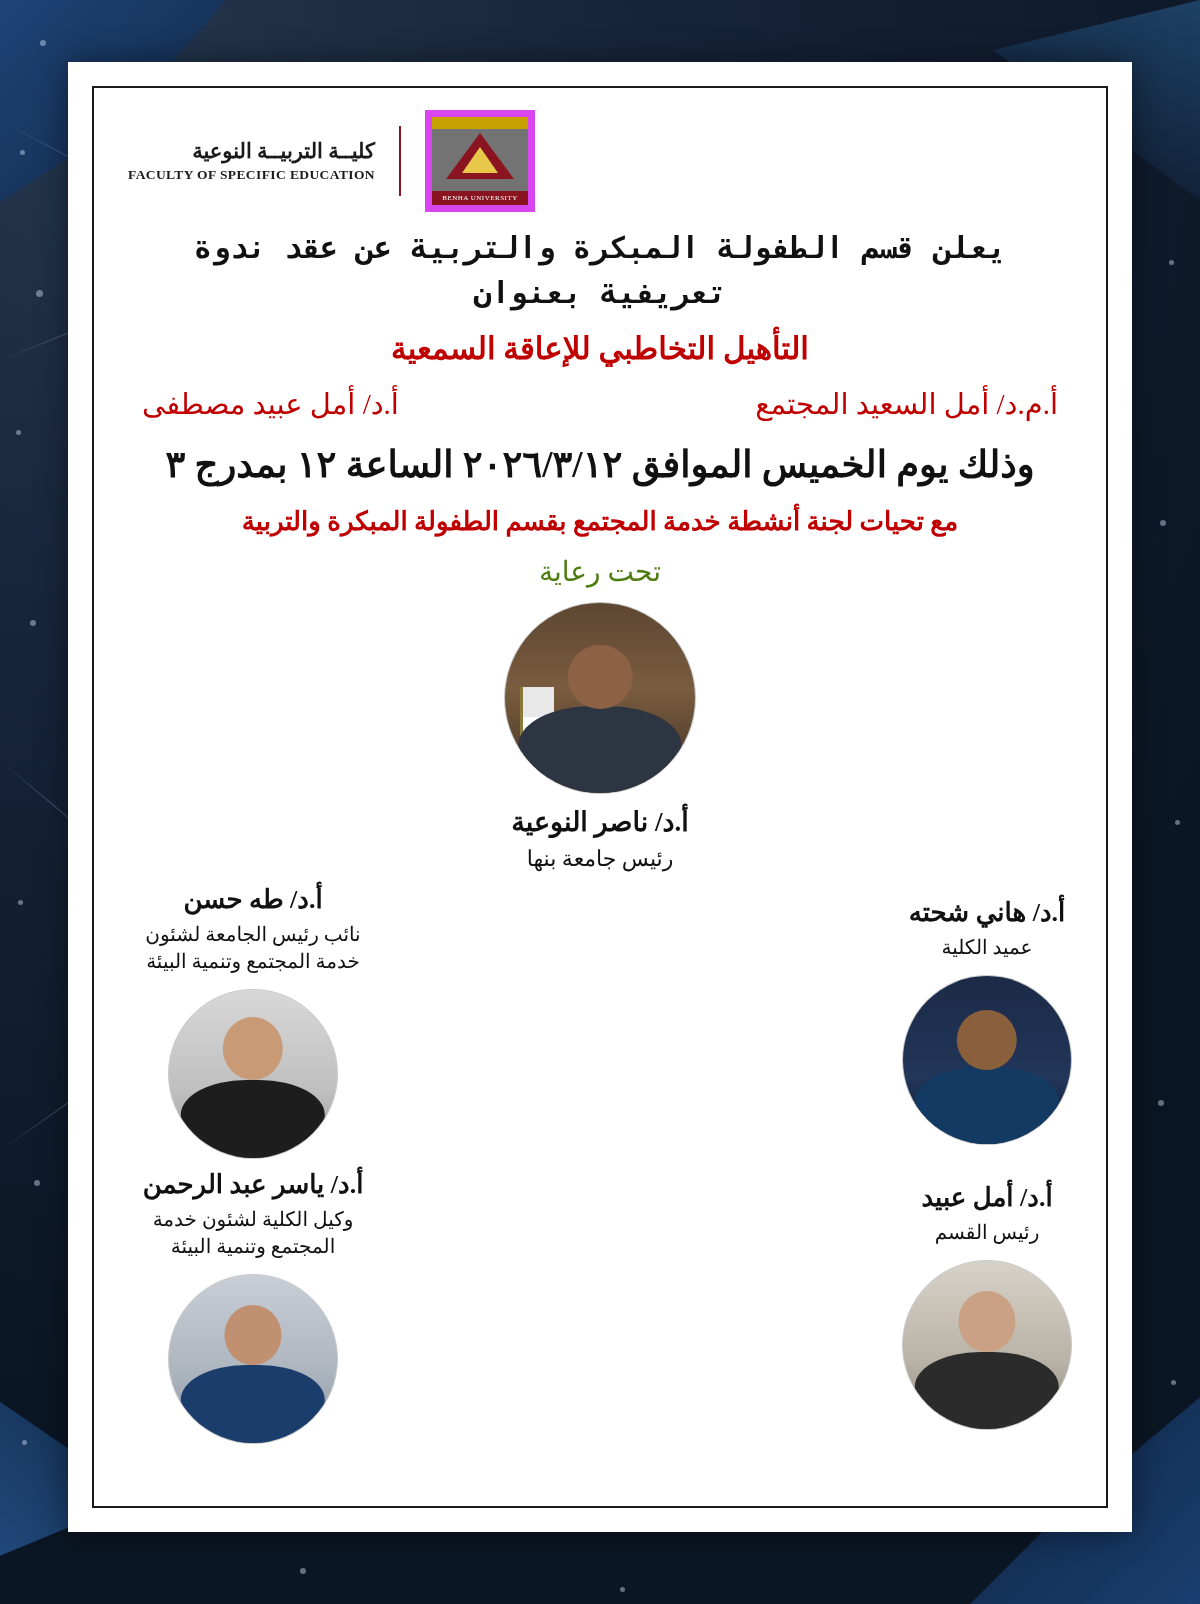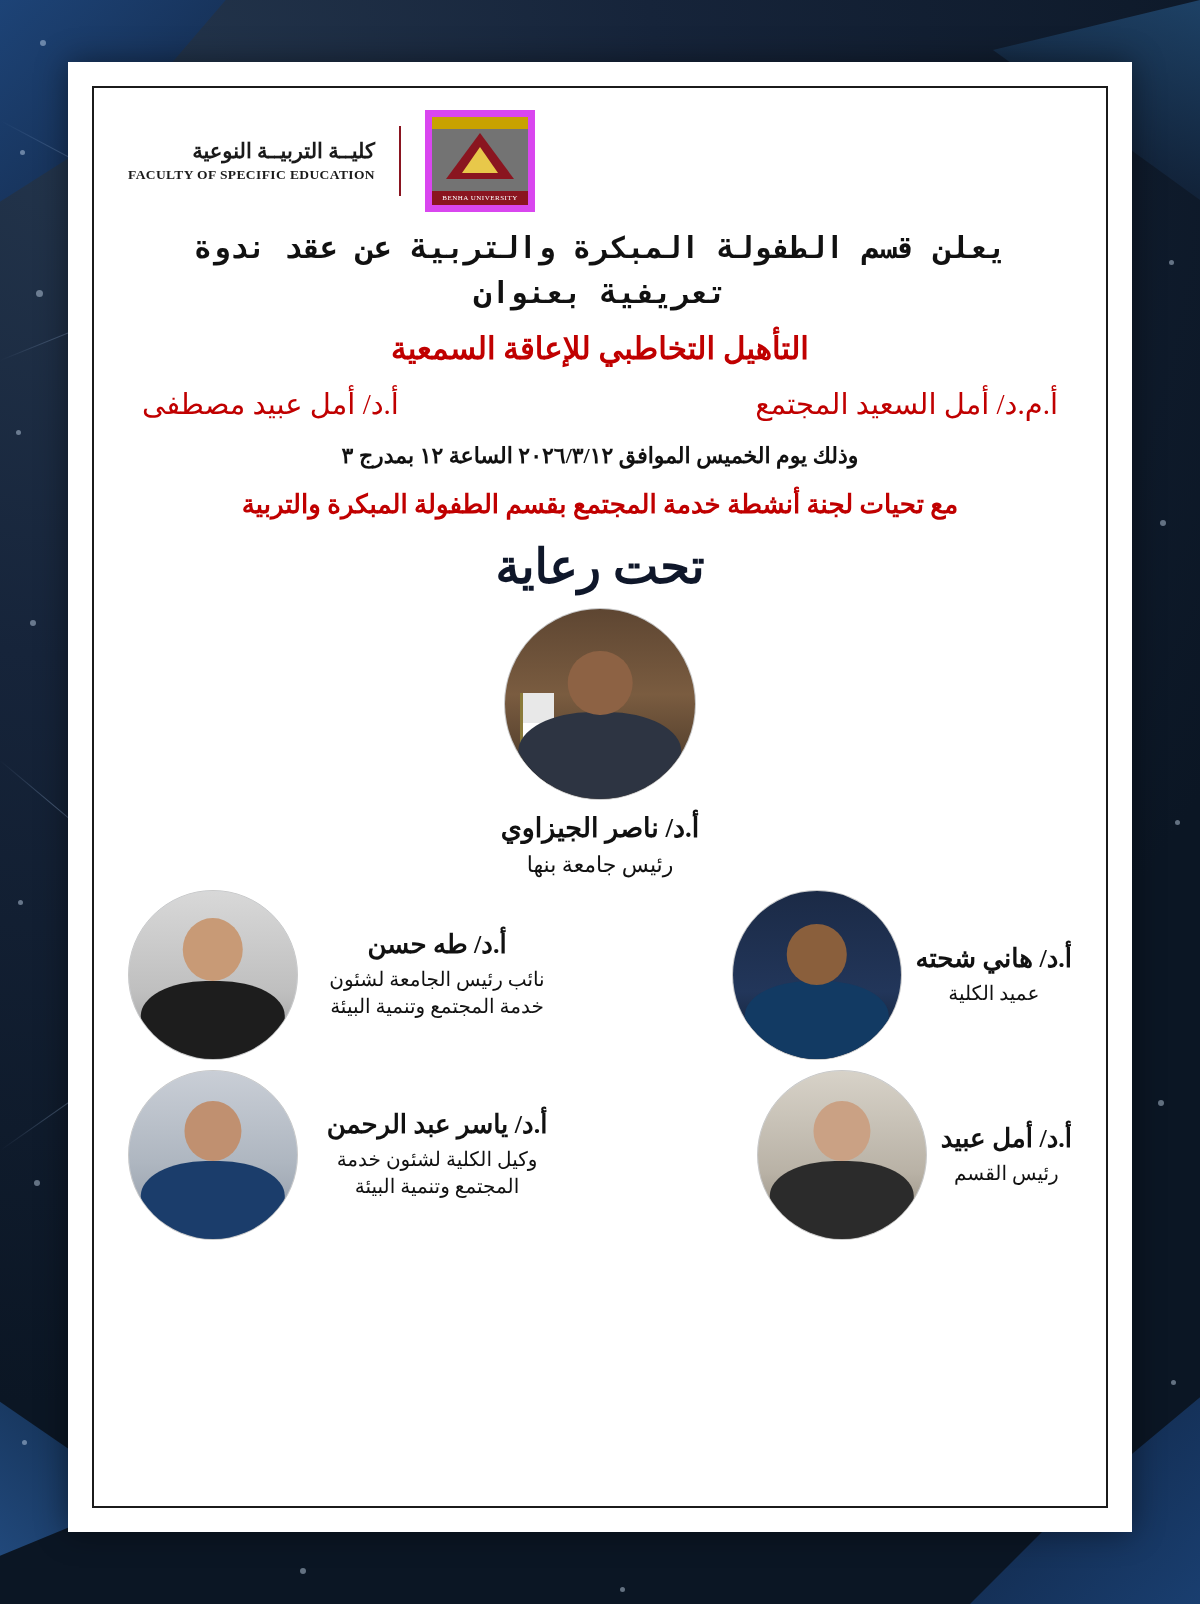--- a/index.html
+++ b/index.html
@@ -189,35 +189,35 @@
     align-items: baseline;
     margin-top: 20px;
     padding: 0 14px;
   }
   .speaker {
     font-size: 29px;
     font-weight: normal;
     color: #c00000;
   }
   .line5 {
-    font-size: 22px;
+    font-size: 37px;
     font-weight: bold;
     color: #111;
     margin-top: 22px;
   }
   .line6 {
     font-size: 26px;
     font-weight: bold;
     color: #c00000;
     margin-top: 20px;
   }
   .patronage {
-    font-size: 48px;
-    font-weight: bold;
-    color: #0f172a;
+    font-size: 28px;
+    font-weight: normal;
+    color: #4d7c0f;
     margin-top: 18px;
   }
 
   
   .avatar {
     border-radius: 50%;
     overflow: hidden;
     position: relative;
     border: 1px solid #c9c9c9;
     background: #cfd6de;
@@ -265,21 +265,21 @@
   .row {
     display: flex;
     flex-direction: row;
     align-items: center;
     justify-content: space-between;
     margin-top: 10px;
     direction: rtl;
   }
   .cell {
     display: flex;
-    flex-direction: row;
+    flex-direction: column;
     align-items: center;
     gap: 14px;
     direction: rtl;
   }
   .cell .avatar { width: 168px; height: 168px; }
   .cell .txt { text-align: center; }
   .cell .person-name { margin-top: 0; font-size: 26px; }
   .cell .person-role { font-size: 20px; }
   .cell.compact .person-name { font-size: 26px; }
   .cell .txt.narrow { max-width: 250px; }
@@ -355,21 +355,21 @@
         <div class="patronage">تحت رعاية</div>
       </div>
 
       <div class="chief">
         <div class="avatar">
           <div class="ph-bg" style="background:linear-gradient(#5e4632 0%, #7a5c40 45%, #3d2f22 100%);"></div>
           <div class="ph-flag"></div>
           <div class="ph-suit" style="background:#2d3442;"></div>
           <div class="ph-head" style="top:22%;width:34%;height:34%;background:#8d6244;"></div>
         </div>
-        <div class="person-name">أ.د/ ناصر الجيزاوي</div>
+        <div class="person-name">أ.د/ ناصر النوعية</div>
         <div class="person-role">رئيس جامعة بنها</div>
       </div>
 
       <div class="row">
         <div class="cell compact">
           <div class="txt">
             <div class="person-name">أ.د/ هاني شحته</div>
             <div class="person-role">عميد الكلية</div>
           </div>
           <div class="avatar">

